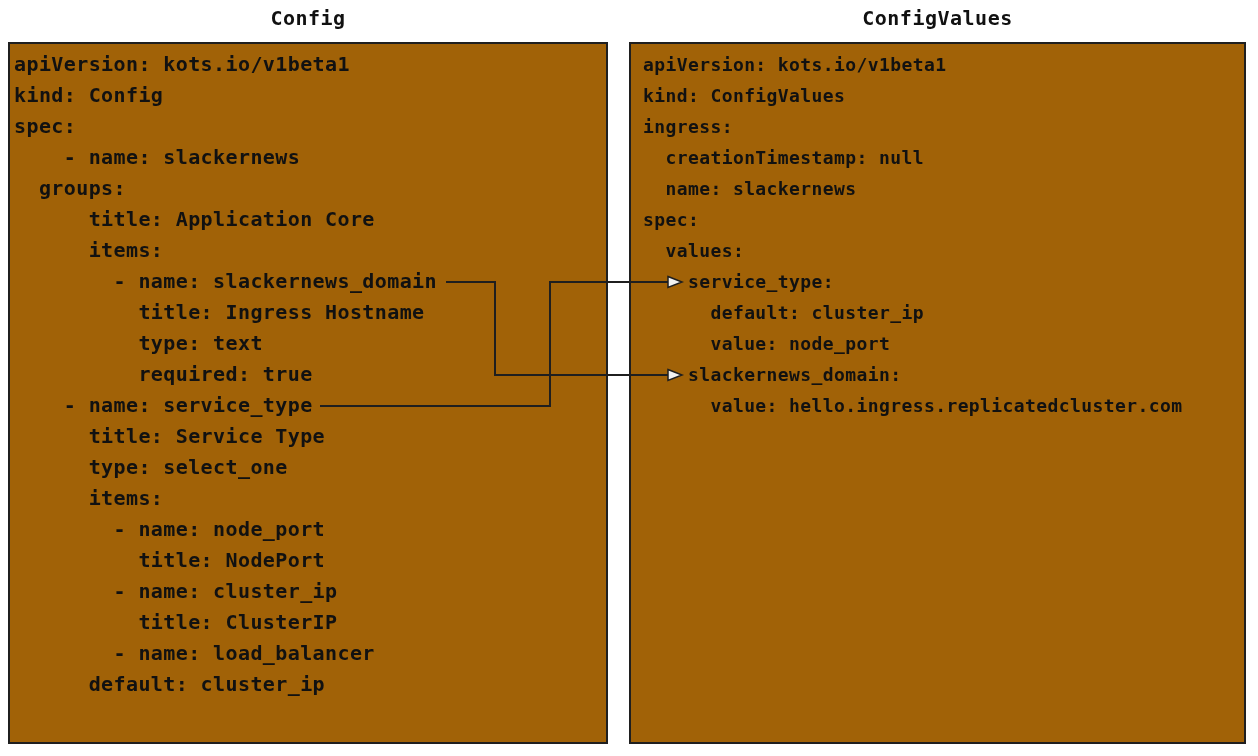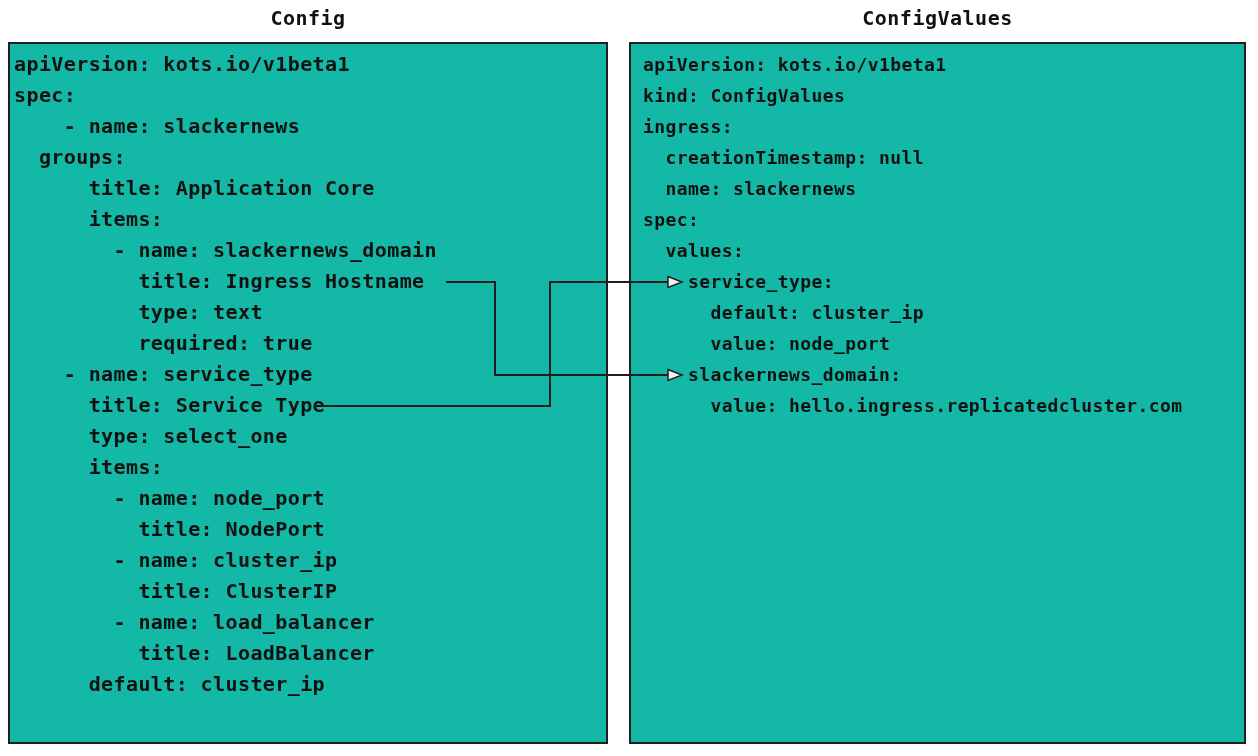--- a/index.html
+++ b/index.html
@@ -26,21 +26,21 @@
     letter-spacing: 0.5px;
     color: #111111;
   }
   .panel-title.left  { left: 8px;   width: 600px; }
   .panel-title.right { left: 629px; width: 617px; }
   .panel {
     position: absolute;
     top: 42px;
     box-sizing: border-box;
     border: 2px solid #1f1f1f;
-    background: #14b8a6;
+    background: #a16207;
     padding-top: 5px;
   }
   .panel.left  { left: 8px;   width: 600px; height: 702px; padding-left: 4px;  }
   .panel.right { left: 629px; width: 617px; height: 702px; padding-left: 12px; }
   .yaml-line {
     height: 31px;
     line-height: 31px;
     white-space: pre;
     font-weight: bold;
     color: #111111;
@@ -59,39 +59,39 @@
 <body>
 
 <div class="canvas">
 
   <div class="panel-title left">Config</div>
 
   <div class="panel-title right">ConfigValues</div>
 
   <div class="panel left">
       <div class="yaml-line">apiVersion: kots.io/v1beta1</div>
+      <div class="yaml-line">kind: Config</div>
       <div class="yaml-line">spec:</div>
       <div class="yaml-line">    - name: slackernews</div>
       <div class="yaml-line">  groups:</div>
       <div class="yaml-line">      title: Application Core</div>
       <div class="yaml-line">      items:</div>
       <div class="yaml-line">        - name: slackernews_domain</div>
       <div class="yaml-line">          title: Ingress Hostname</div>
       <div class="yaml-line">          type: text</div>
       <div class="yaml-line">          required: true</div>
       <div class="yaml-line">    - name: service_type</div>
       <div class="yaml-line">      title: Service Type</div>
       <div class="yaml-line">      type: select_one</div>
       <div class="yaml-line">      items:</div>
       <div class="yaml-line">        - name: node_port</div>
       <div class="yaml-line">          title: NodePort</div>
       <div class="yaml-line">        - name: cluster_ip</div>
       <div class="yaml-line">          title: ClusterIP</div>
       <div class="yaml-line">        - name: load_balancer</div>
-      <div class="yaml-line">          title: LoadBalancer</div>
       <div class="yaml-line">      default: cluster_ip</div>
     </div>
 
   <div class="panel right">
       <div class="yaml-line">apiVersion: kots.io/v1beta1</div>
       <div class="yaml-line">kind: ConfigValues</div>
       <div class="yaml-line">ingress:</div>
       <div class="yaml-line">  creationTimestamp: null</div>
       <div class="yaml-line">  name: slackernews</div>
       <div class="yaml-line">spec:</div>

